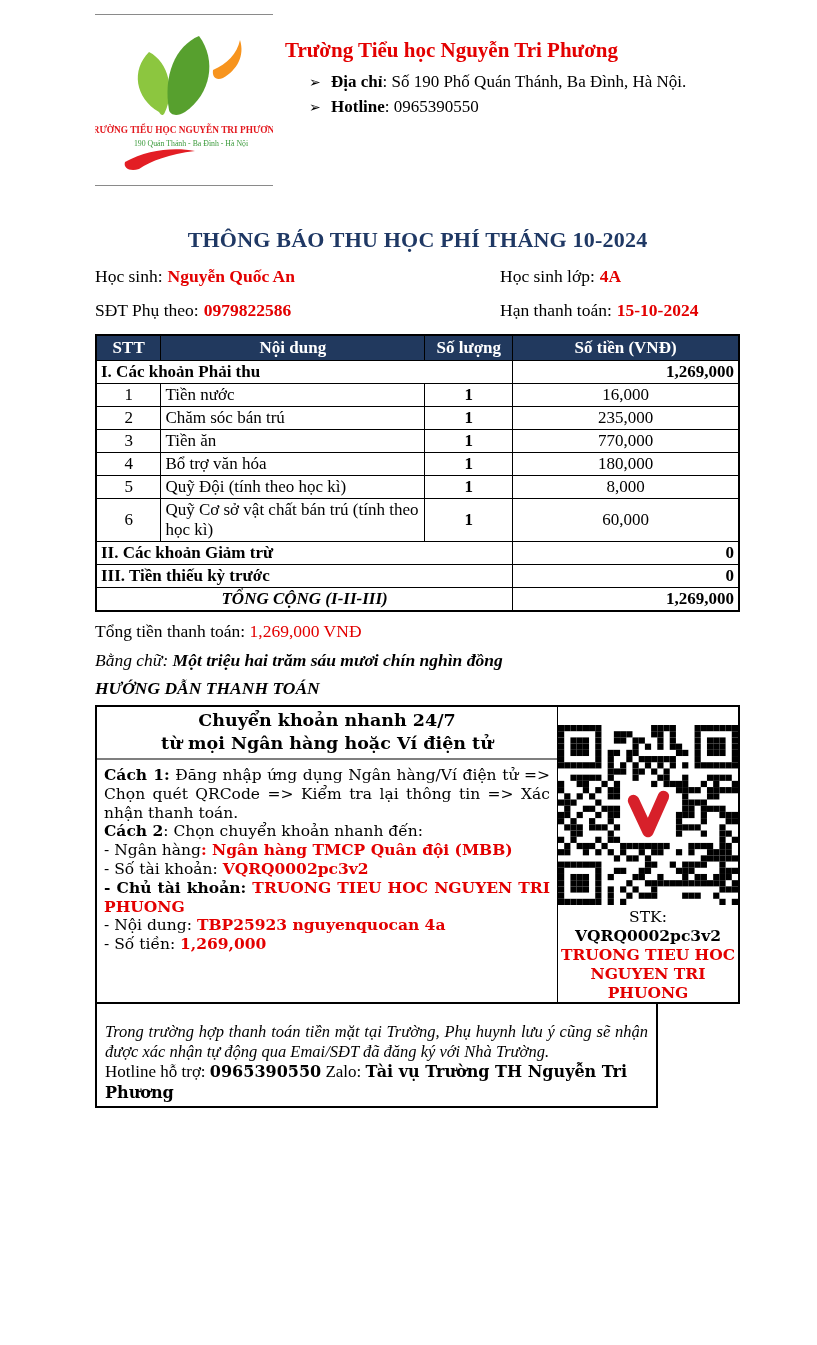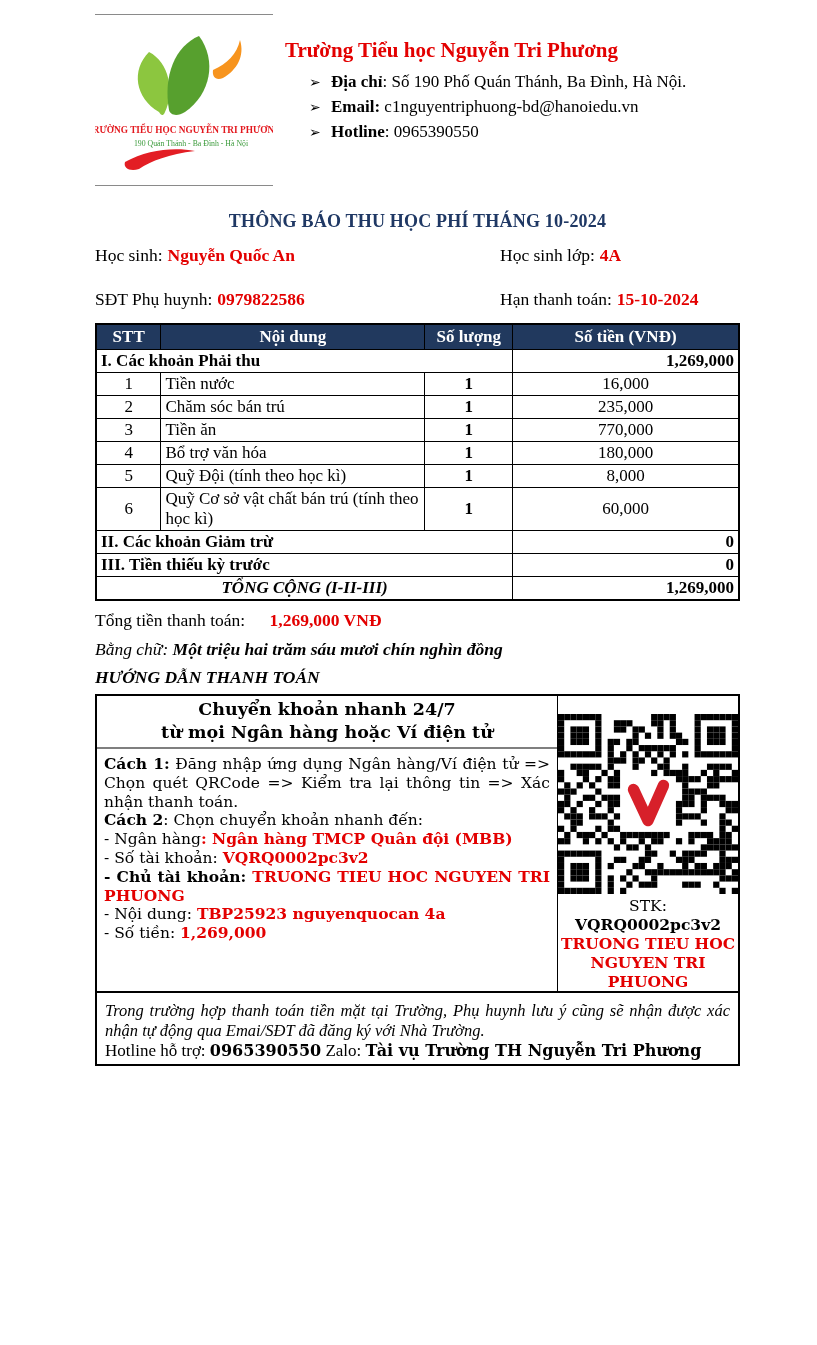--- a/index.html
+++ b/index.html
@@ -16,45 +16,45 @@
   .hdr{display:flex;}
   .logo-wrap{flex:none;width:178px;border-top:1px solid #8a8a8a;border-bottom:1px solid #8a8a8a;
              padding:5px 0;background:#fff;}
   .school-info{margin-left:12px;padding-top:24px;}
   .school-name{color:var(--red);font-weight:bold;font-size:21px;}
   .bullets{margin-top:7px;padding-left:24px;font-size:17px;line-height:24px;}
   .bullet .arrow{display:inline-block;width:22px;font-size:14px;}
   .bullet .bl{font-weight:bold;}
 
   
-  .title{margin-top:25px;text-align:center;color:var(--navy);
-         font-weight:bold;font-size:18px;letter-spacing:.2px;}
+  .title{margin-top:41px;text-align:center;color:var(--navy);
+         font-weight:bold;font-size:22px;letter-spacing:.2px;}
 
   
-  .fields{display:grid;grid-template-columns:405px 1fr;row-gap:23px;
+  .fields{display:grid;grid-template-columns:405px 1fr;row-gap:13px;
           margin-top:13px;font-size:17.5px;align-items:center;}
   .f .fvalue{color:var(--red);font-weight:bold;margin-left:5px;}
   .f.narrow{width:205px;}
 
   
   table.fee{width:645px;border-collapse:collapse;margin-top:13px;
             font-size:17px;border:2px solid #000;}
   table.fee th,table.fee td{border:1px solid #000;padding:1px 4px;line-height:20px;}
   table.fee thead th{background:var(--hdrbg);color:#fff;font-weight:bold;
                      text-align:center;vertical-align:top;padding-top:2px;padding-bottom:2px;}
   table.fee td{vertical-align:middle;}
   td.c{text-align:center;}
   td.b{font-weight:bold;}
   td.amt{text-align:right;font-weight:bold;padding-right:3px;}
   tr.sec td:first-child{font-weight:bold;border-radius:10px;}
   tr.total td.tc{text-align:center;font-weight:bold;font-style:italic;}
 
   
   .sum{margin:9px 0 0;font-size:17.5px;}
-  .sum .rv{color:var(--red);font-weight:bold;margin-left:20px;}
+  .sum .rv{color:var(--red);font-weight:normal;}
   .words{margin:8px 0 0;font-size:17.5px;font-style:italic;}
   .words .wv{font-weight:bold;}
   .guide-title{margin:7px 0 0;font-size:17.5px;font-weight:bold;font-style:italic;}
   .guide-text{margin:1px 0 0;font-size:17px;font-style:italic;
               line-height:19px;text-align:justify;}
 
   
   .paybox{margin-top:6px;width:645px;box-sizing:border-box;border:2px solid #000;display:flex;}
   .pay-left{width:488px;box-sizing:border-box;border-right:1px solid #000;}
   .pay-title{font-family:"DejaVu Serif",serif;font-weight:bold;font-size:17.5px;
@@ -63,22 +63,22 @@
   .pay-body{font-family:"DejaVu Serif",serif;font-size:15.5px;line-height:18.8px;
             padding:6px 7px 4px;text-align:justify;}
   .sb{font-weight:bold;}
   .sr{font-weight:bold;color:var(--red);}
   .pay-right{flex:1;text-align:center;padding-top:18px;font-family:"DejaVu Serif",serif;}
   .qr{display:block;margin:0 auto;}
   .stk{font-size:15.5px;margin-top:3px;}
   .holder{color:var(--red);font-weight:bold;font-size:15.5px;line-height:19px;}
 
   
-  .footbox{width:645px;box-sizing:border-box;border:2px solid #000;border-top:none;
-           padding:8px 8px 3px;}
+  .footbox{width:563px;box-sizing:border-box;border:2px solid #000;border-top:none;
+           padding:18px 8px 3px;}
   .note{font-style:italic;font-size:16.5px;line-height:19.5px;text-align:justify;}
   .hotline{font-size:17px;line-height:21px;}
   .hotline .hb{font-weight:bold;font-family:"DejaVu Serif",serif;font-size:16px;}
 </style>
 </head>
 <body>
 
 <div class="page">
 
   <div class="hdr">
@@ -93,40 +93,37 @@
         <path d="M30,142 C52,130 78,127 100,131 C74,134 56,141 44,149 C35,152 28,148 30,142 Z" fill="#e31e24"></path>
       </svg>
     </div>
     <div class="school-info">
       <div class="school-name">Trường Tiểu học Nguyễn Tri Phương</div>
       <div class="bullets">
         <div class="bullet">
           <span class="arrow">➢</span><span class="bl">Địa chỉ</span><span>: Số 190 Phố Quán Thánh, Ba Đình, Hà Nội.</span>
         </div>
         <div class="bullet">
-          <span class="arrow">➢</span><span class="bl">Email:</span><span>  c1nguyentriphuong-bd@hanoiedu.vn</span>
-        </div>
-        <div class="bullet">
           <span class="arrow">➢</span><span class="bl">Hotline</span><span>: 0965390550</span>
         </div>
       </div>
     </div>
   </div>
 
   <div class="title">THÔNG BÁO THU HỌC PHÍ THÁNG 10-2024</div>
 
   <div class="fields">
     <div class="f">
       <span class="flabel">Học sinh:</span><span class="fvalue">Nguyễn Quốc An</span>
     </div>
     <div class="f">
       <span class="flabel">Học sinh lớp:</span><span class="fvalue">4A</span>
     </div>
     <div class="f">
-      <span class="flabel">SĐT Phụ huynh:</span><span class="fvalue">0979822586</span>
+      <span class="flabel">SĐT Phụ theo:</span><span class="fvalue">0979822586</span>
     </div>
     <div class="f narrow">
       <span class="flabel">Hạn thanh toán:</span><span class="fvalue">15-10-2024</span>
     </div>
   </div>
 
   <table class="fee">
     <colgroup>
         <col style="width:65px">
         <col style="width:265px">

